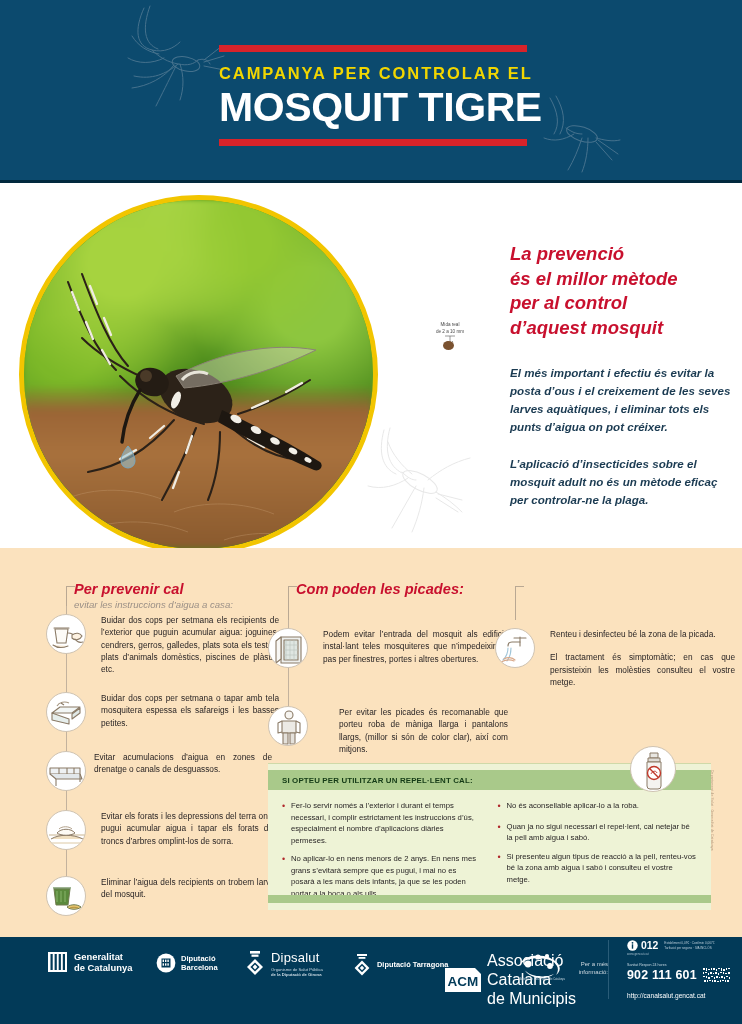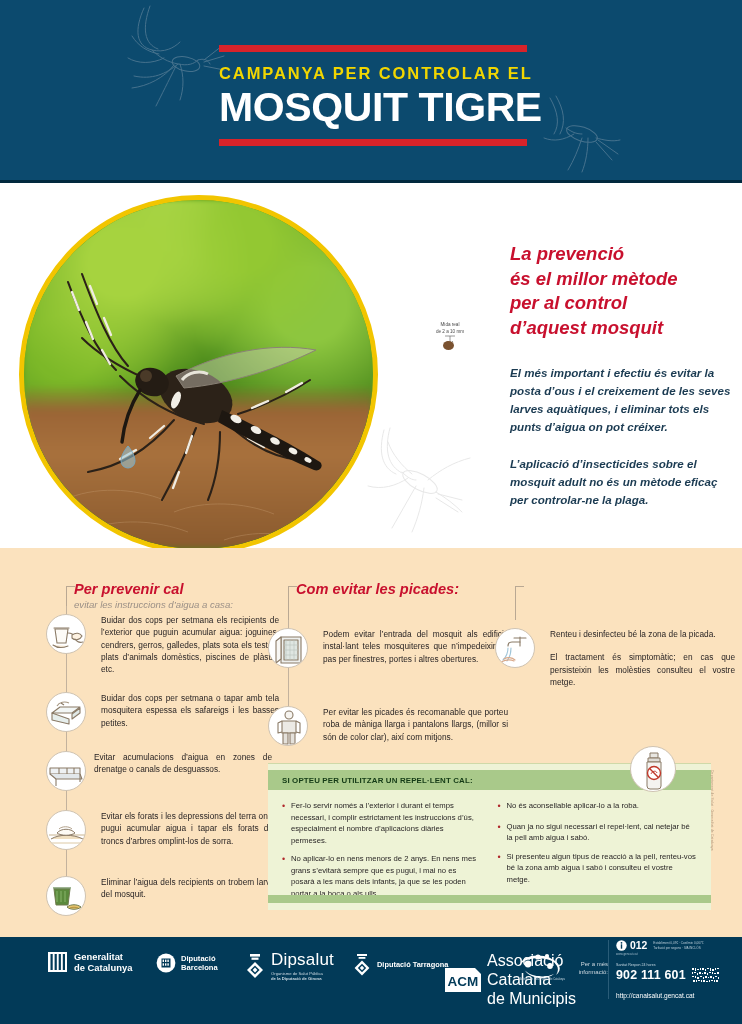--- a/index.html
+++ b/index.html
@@ -247,21 +247,21 @@
   .l-acm { left: 352px; top: 953px; }
   .l-acm .logo-txt { font-size: 6.2px; font-weight: bold; margin-left: 5px; }
   .l-acm2 { left: 444px; top: 951px; }
   .l-ref { left: 516px; top: 952px; }
   .permes {
     position: absolute; left: 568px; top: 960px;
     color: #cfd9e0; font-size: 6px; line-height: 1.4; text-align: right; width: 40px;
   }
   .contact {
     position: absolute; left: 608px; top: 940px; width: 128px;
-    border-left: 1px solid #2a5c78; padding-left: 7px;
+    border-left: 1px solid #2a5c78; padding-left: 18px;
   }
   .c-012 { display: flex; align-items: center; }
   .c-012 .big { color:#fff; font-size: 10.4px; font-weight: bold; margin-left: 3px; }
   .c-012 .tiny { color:#b9ccd8; font-size: 3.1px; margin-left: 6px; line-height:1.5; }
   .c-sub { color:#9fb9c8; font-size: 3.1px; margin-top: 1px; }
   .c-phonelbl { color:#c9dae4; font-size: 3.6px; margin-top: 7px; }
   .c-phone { color:#fff; font-size: 12.4px; font-weight: bold; letter-spacing: .2px; display:flex; align-items:center;}
   .c-url { color:#fff; font-size: 6.6px; margin-top: 9px; }
   .qr { margin-left: 5px; }
 </style>
@@ -496,21 +496,21 @@
           <path d="M10 14 v11 M14 14 v11 M18 14 v11" stroke="#88b46a"></path>
           <path d="M20 30 c4 -3 10 -3 14 0 c-3 3 -11 3 -14 0 z" fill="#e8c56f"></path>
           <path d="M23 31 c2 -1 6 -1 8 0" stroke="#b1913f"></path>
         </g>
       </svg>
     </div>
     <div class="tiptext" style="margin-left:15px;width:178px">Eliminar l’aigua dels recipients on trobem larves del mosquit.</div>
   </div>
 
   <div class="col" style="left:296px;top:581px;width:215px">
-    <div class="col-title">Com evitar les picades:</div>
+    <div class="col-title">Com poden les picades:</div>
   </div>
   <div class="elbow" style="left:288px;top:586px;width:9px;height:34px"></div>
   <div class="vline" style="left:288px;top:620px;height:86px"></div>
 
   <div class="tip" style="left:268px;top:628px;width:240px">
     <div class="tipicon">
       <svg width="40" height="40" viewBox="0 0 40 40">
         <g fill="none" stroke="#8a7a66" stroke-width="1.1" stroke-linejoin="round">
           <path d="M12 8 h20 v26 h-20 z" fill="#eef0ee"></path>
           <path d="M15 11 h14 v20 h-14 z" fill="#dfe6e2"></path>
@@ -526,21 +526,21 @@
     <div class="tipicon">
       <svg width="40" height="40" viewBox="0 0 40 40">
         <g fill="none" stroke="#8a7a66" stroke-width="1.1" stroke-linejoin="round">
           <circle cx="20" cy="8" r="4" fill="#f6f4f0"></circle>
           <path d="M13 14 h14 v12 h-14 z" fill="#eceae5"></path>
           <path d="M13 14 l-4 2 v10 l4 -1 M27 14 l4 2 v10 l-4 -1"></path>
           <path d="M14 26 h5 v11 h-5 z M21 26 h5 v11 h-5 z" fill="#e4e1db"></path>
         </g>
       </svg>
     </div>
-    <div class="tiptext" style="margin-left:15px;width:185px">Per evitar les picades és recomanable que porteu roba de màniga llarga i pantalons llargs, (millor si són de color clar), així com mitjons.</div>
+    <div class="tiptext" style="margin-left:31px;width:185px">Per evitar les picades és recomanable que porteu roba de màniga llarga i pantalons llargs, (millor si són de color clar), així com mitjons.</div>
   </div>
 
   <div class="elbow" style="left:515px;top:586px;width:9px;height:34px"></div>
 
   <div class="tip" style="left:495px;top:628px;width:240px">
     <div class="tipicon">
       <svg width="40" height="40" viewBox="0 0 40 40">
         <g fill="none" stroke="#8a7a66" stroke-width="1.1" stroke-linecap="round">
           <path d="M24 8 v9 M18 9 h12"></path>
           <path d="M24 13 h-8 c-3 0 -4 2 -4 4"></path>
@@ -645,21 +645,21 @@
 
   <div class="logo l-dip">
     <svg width="22" height="26" viewBox="0 0 22 26">
       <rect x="6" y="1" width="10" height="2.6" fill="#fff"></rect>
       <rect x="7.5" y="4.6" width="7" height="2.2" fill="#fff"></rect>
       <path d="M11 9 L19 17 L11 25 L3 17 Z" fill="#fff"></path>
       <path d="M11 12.4 L15.6 17 L11 21.6 L6.4 17 Z" fill="#023A58"></path>
       <path d="M11 14.6 L13.4 17 L11 19.4 L8.6 17 Z" fill="#fff"></path>
     </svg>
     <div class="logo-txt" style="margin-left:5px">
-      <div style="font-size:17px;letter-spacing:.2px">Dipsalut</div>
+      <div style="font-size:13px;letter-spacing:.2px">Dipsalut</div>
       <div style="font-size:4.2px;color:#cddbe4;margin-top:1px">Organisme de Salut Pública</div>
       <div style="font-size:4.2px;color:#cddbe4;font-weight:bold">de la Diputació de Girona</div>
     </div>
   </div>
 
   <div class="logo l-acm">
     <svg width="20" height="24" viewBox="0 0 20 24">
       <rect x="5" y="1" width="10" height="2" fill="#fff"></rect>
       <rect x="6.6" y="4" width="6.8" height="1.8" fill="#fff"></rect>
       <path d="M10 7.6 L17.4 15 L10 22.4 L2.6 15 Z" fill="#fff"></path>

